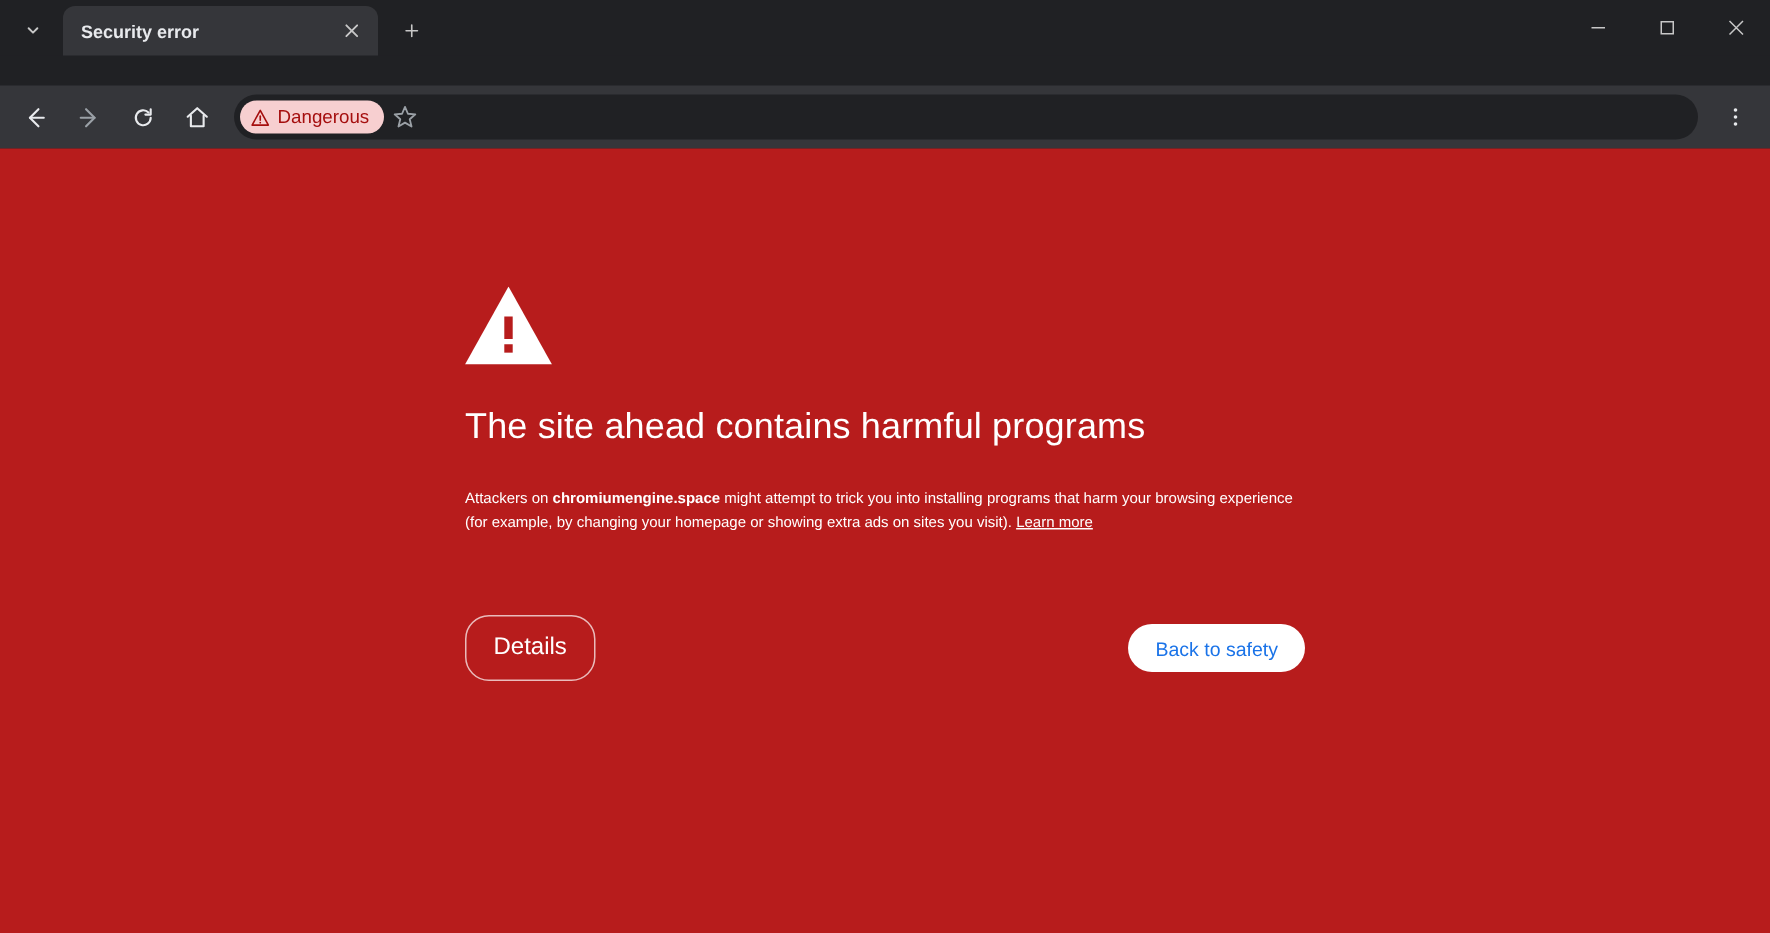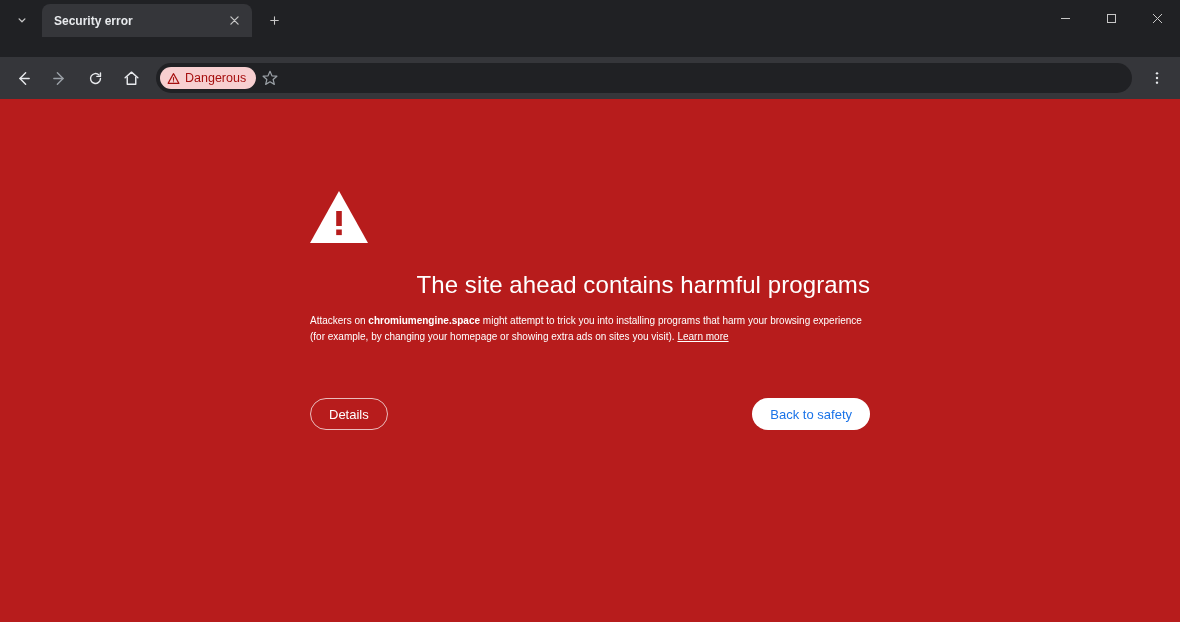--- a/index.html
+++ b/index.html
@@ -107,38 +107,38 @@
       background:#B71C1C;
       display:flex;
       justify-content:center;
       color:#fff;
     }
     .panel {
       width:560px;
       margin-top:92px;
     }
     .big-warn-icon { margin-bottom:28px; }
-    .headline { font-size:24px; font-weight:400; margin-bottom:14px; letter-spacing:0.1px;text-align:right; }
+    .headline { font-size:24px; font-weight:400; margin-bottom:26px; letter-spacing:0.1px; }
     .body-text { font-size:10px; line-height:1.55; }
     .body-text .bold { font-weight:600; }
     .learn-more { text-decoration:underline; color:#fff; cursor:pointer; }
     .button-row {
       margin-top:54px;
       display:flex;
       justify-content:space-between;
       align-items:center;
     }
     .btn-details {
       border:1px solid rgba(255,255,255,0.7);
       background:transparent;
       color:#fff;
-      height:32px;
+      height:44px;
       padding:0 18px;
       border-radius:16px;
-      font-size:13px;
+      font-size:16px;
       cursor:pointer;
     }
     .btn-safety {
       background:#fff;
       color:#1a73e8;
       height:32px;
       padding:0 18px;
       border:none;
       border-radius:16px;
       font-size:13px;

